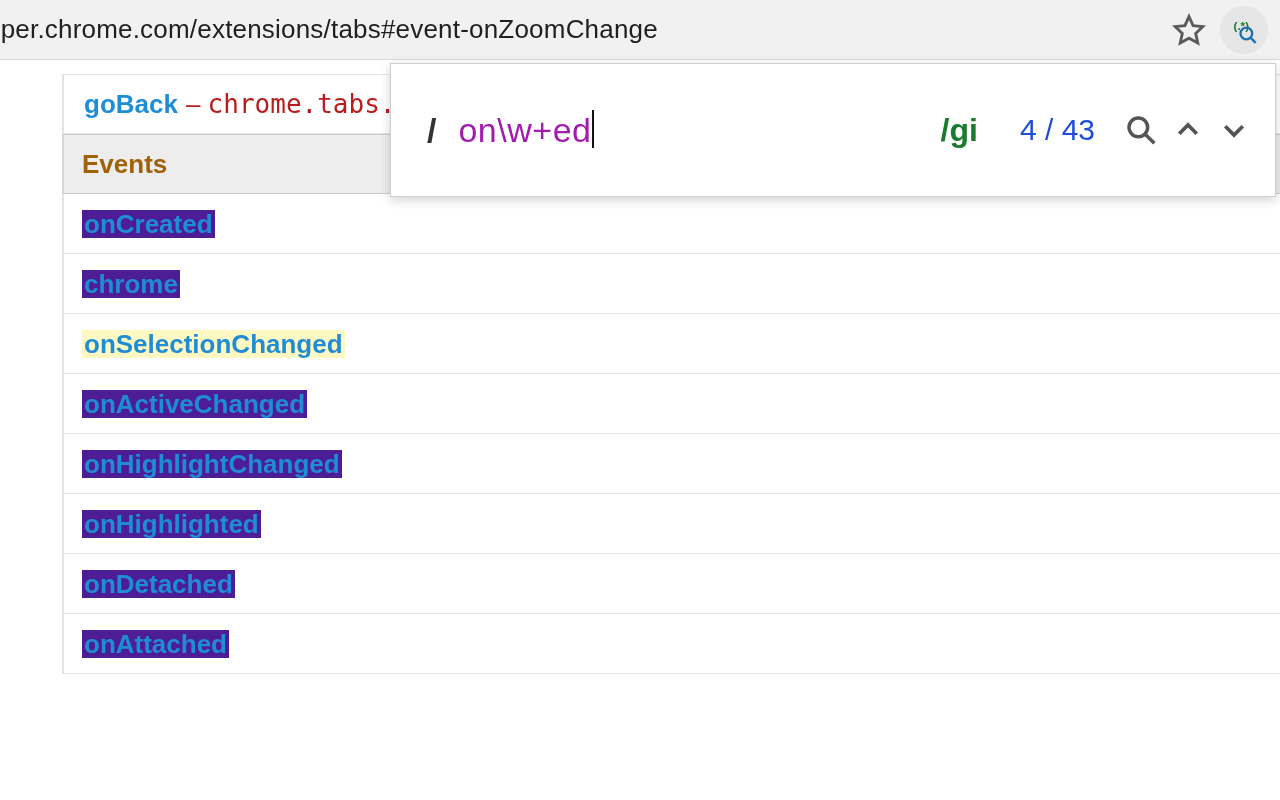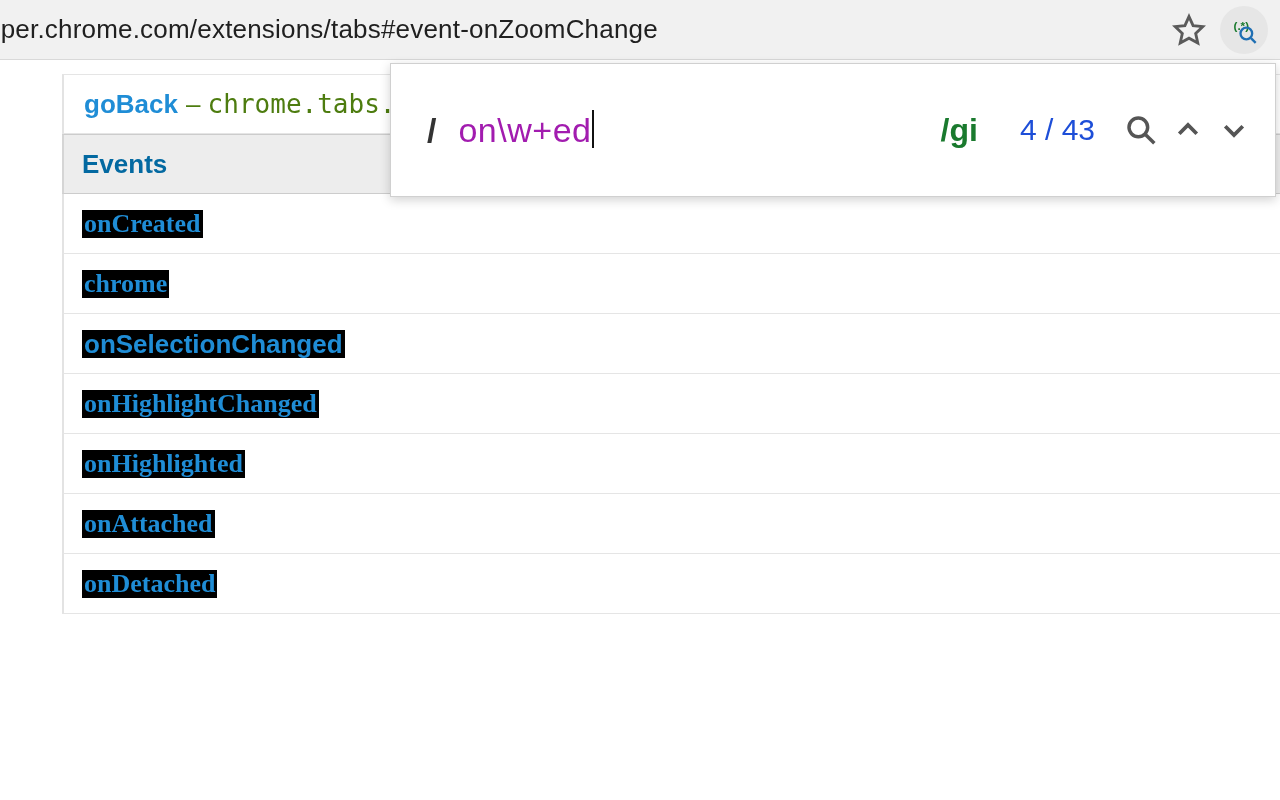--- a/index.html
+++ b/index.html
@@ -57,36 +57,36 @@
   .row.first-row { border-top: 1px solid #e5e5e5; }
   .row.header {
     background: #ededed;
     border-top: 1px solid #ccc;
     border-bottom: 1px solid #ccc;
     border-left: 2px solid #d5d5d5;
   }
   .row.header .hdr-label {
     font-size: 26px;
     font-weight: 700;
-    color: #0369a1;
+    color: #a16207;
   }
   .link {
     font-size: 26px;
     font-weight: 700;
     color: #1f8dd6;
     text-decoration: none;
     line-height: 1;
     padding: 1px 2px;
   }
-  .hl { background: #000000; font-family: Liberation Serif, serif; }
-  .hl-active { background: #000000; }
+  .hl { background: #4c1d95; }
+  .hl-active { background: #fef9c3; }
   .goback-row .after {
     font-size: 26px;
     font-family: "Menlo", "Consolas", monospace;
-    color: #4d7c0f;
+    color: #b91c1c;
     margin-left: 6px;
   }
   .goback-row .after .dash { font-family: -apple-system, Arial, sans-serif; }
 
   
   .search-popup {
     position: absolute;
     top: 63px;
     left: 390px;
     right: 4px;
@@ -174,30 +174,33 @@
   <div class="row">
     <a class="link hl" href="#">onCreated</a>
   </div>
   <div class="row">
     <a class="link hl" href="#">chrome</a>
   </div>
   <div class="row">
     <a class="link hl-active" href="#">onSelectionChanged</a>
   </div>
   <div class="row">
+    <a class="link hl" href="#">onActiveChanged</a>
+  </div>
+  <div class="row">
     <a class="link hl" href="#">onHighlightChanged</a>
   </div>
   <div class="row">
     <a class="link hl" href="#">onHighlighted</a>
   </div>
   <div class="row">
+    <a class="link hl" href="#">onDetached</a>
+  </div>
+  <div class="row">
     <a class="link hl" href="#">onAttached</a>
-  </div>
-  <div class="row">
-    <a class="link hl" href="#">onDetached</a>
   </div>
 
 </div>
 
 <div class="search-popup">
   <span class="slash">/</span>
   <span class="pattern">
     <span>on\w+ed</span><span class="caret"></span>
   </span>
   <span class="flags">/gi</span>

